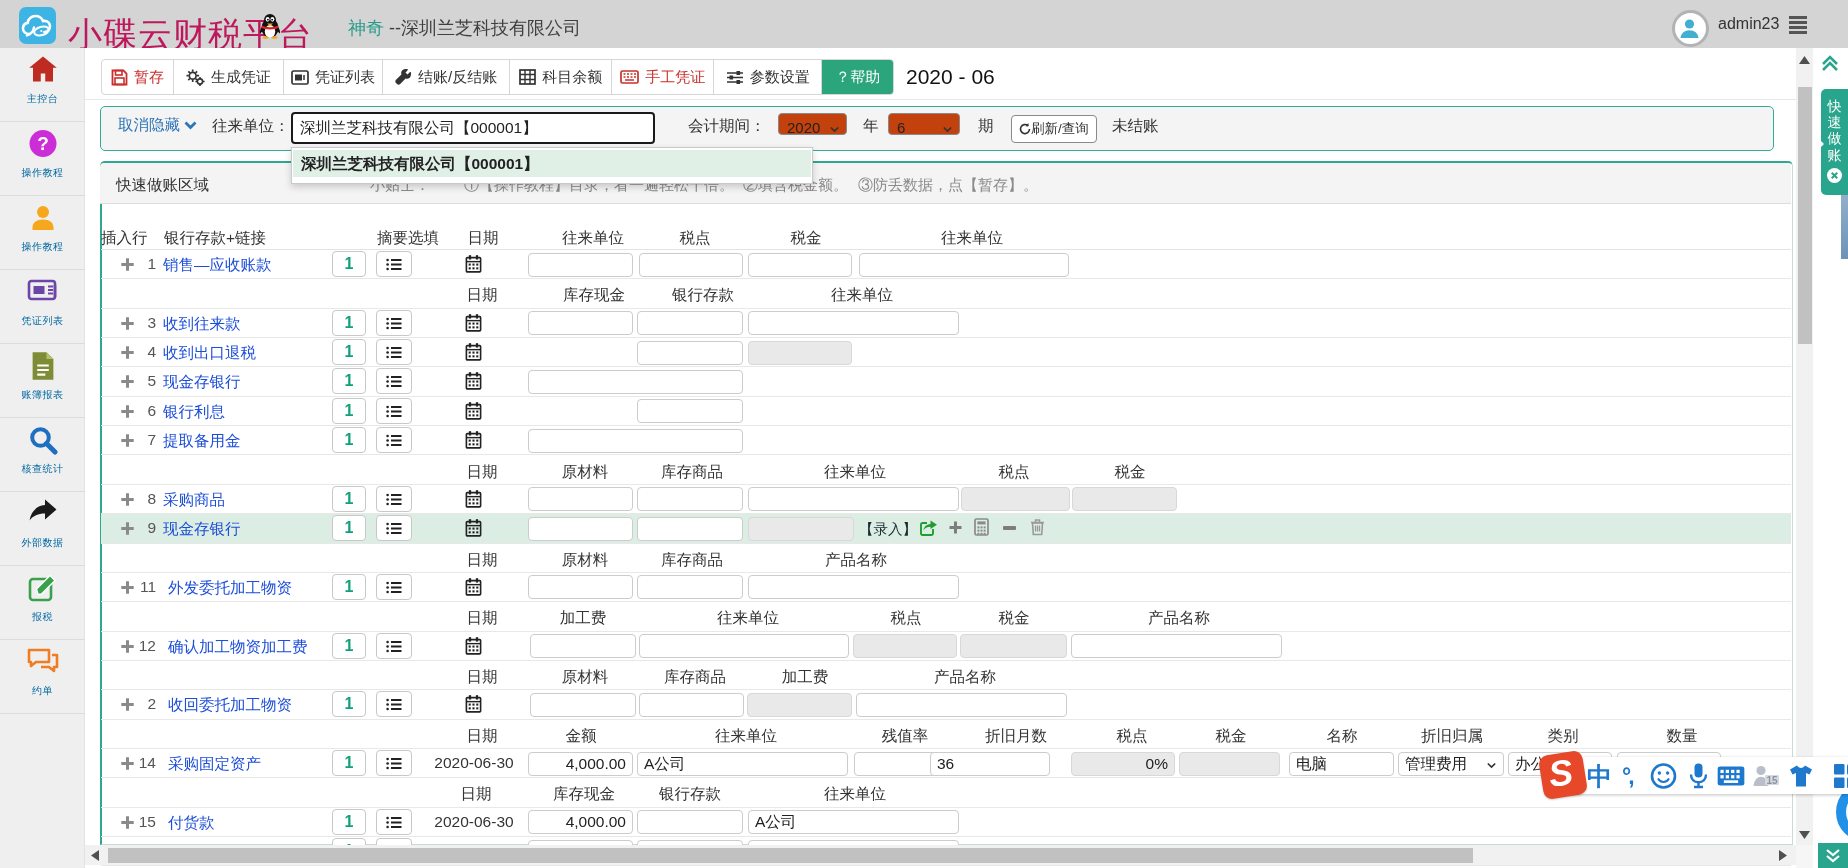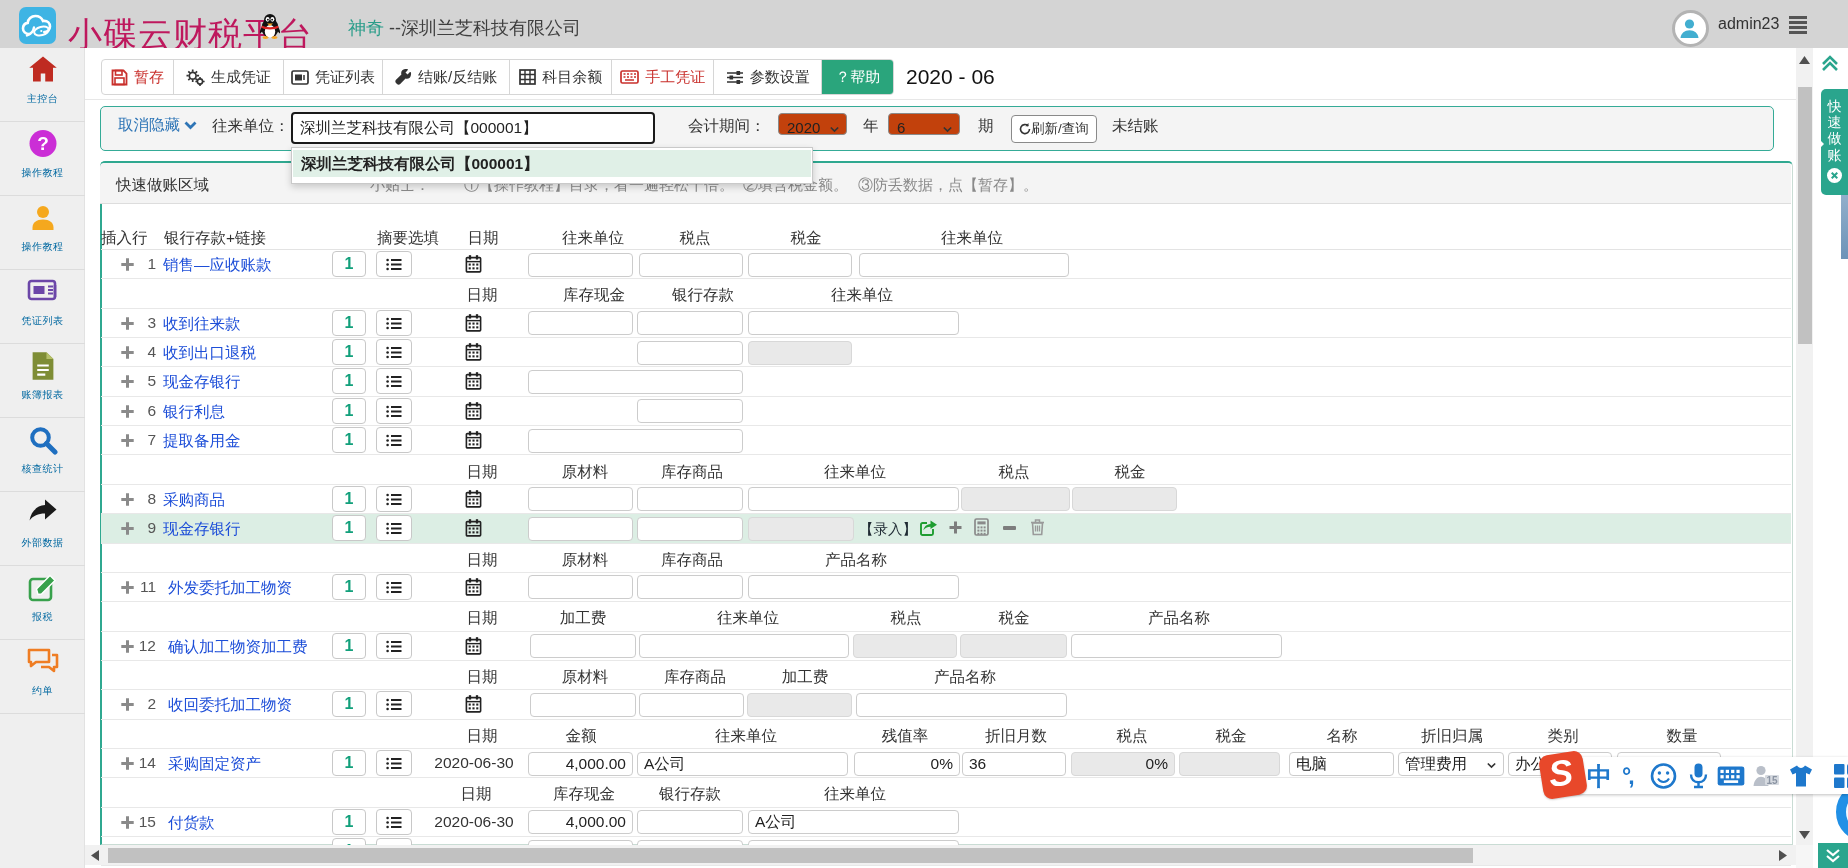--- a/index.html
+++ b/index.html
@@ -737,21 +737,21 @@
           <circle cx="1.6" cy="11" r="1.3"></circle>
           <rect x="5" y="1" width="10.5" height="2"></rect>
           <rect x="5" y="5.5" width="10.5" height="2"></rect>
           <rect x="5" y="10" width="10.5" height="2"></rect>
         </g>
       </svg></div>
     <div class="dt">2020-06-30</div>
     <div class="in rt" style="left:427px;width:105px">4,000.00</div>
     <div class="in" style="left:536px;width:211px">A公司</div>
     <div class="in rt" style="left:753px;width:106px">0%</div>
-    <div class="in" style="left:861px;width:104px">36</div>
+    <div class="in" style="left:829px;width:120px">36</div>
     <div class="in dis rt" style="left:970px;width:104px">0%</div>
     <div class="in dis" style="left:1078px;width:101px"></div>
     <div class="in" style="left:1188px;width:105px">电脑</div>
     <div class="in" style="left:1516px;width:104px"></div>
     <div class="in" style="left:1297px;width:106px">管理费用<svg class="selch" style="top:8px" width="11" height="8" viewBox="0 0 11 8">
         <path d="M1 1.5 5.5 6 10 1.5" fill="none" stroke="#333" stroke-width="2"></path>
       </svg></div>
     <div class="in" style="left:1407px;width:104px">办公用品<svg class="selch" style="top:8px" width="11" height="8" viewBox="0 0 11 8">
         <path d="M1 1.5 5.5 6 10 1.5" fill="none" stroke="#333" stroke-width="2"></path>
       </svg></div>

